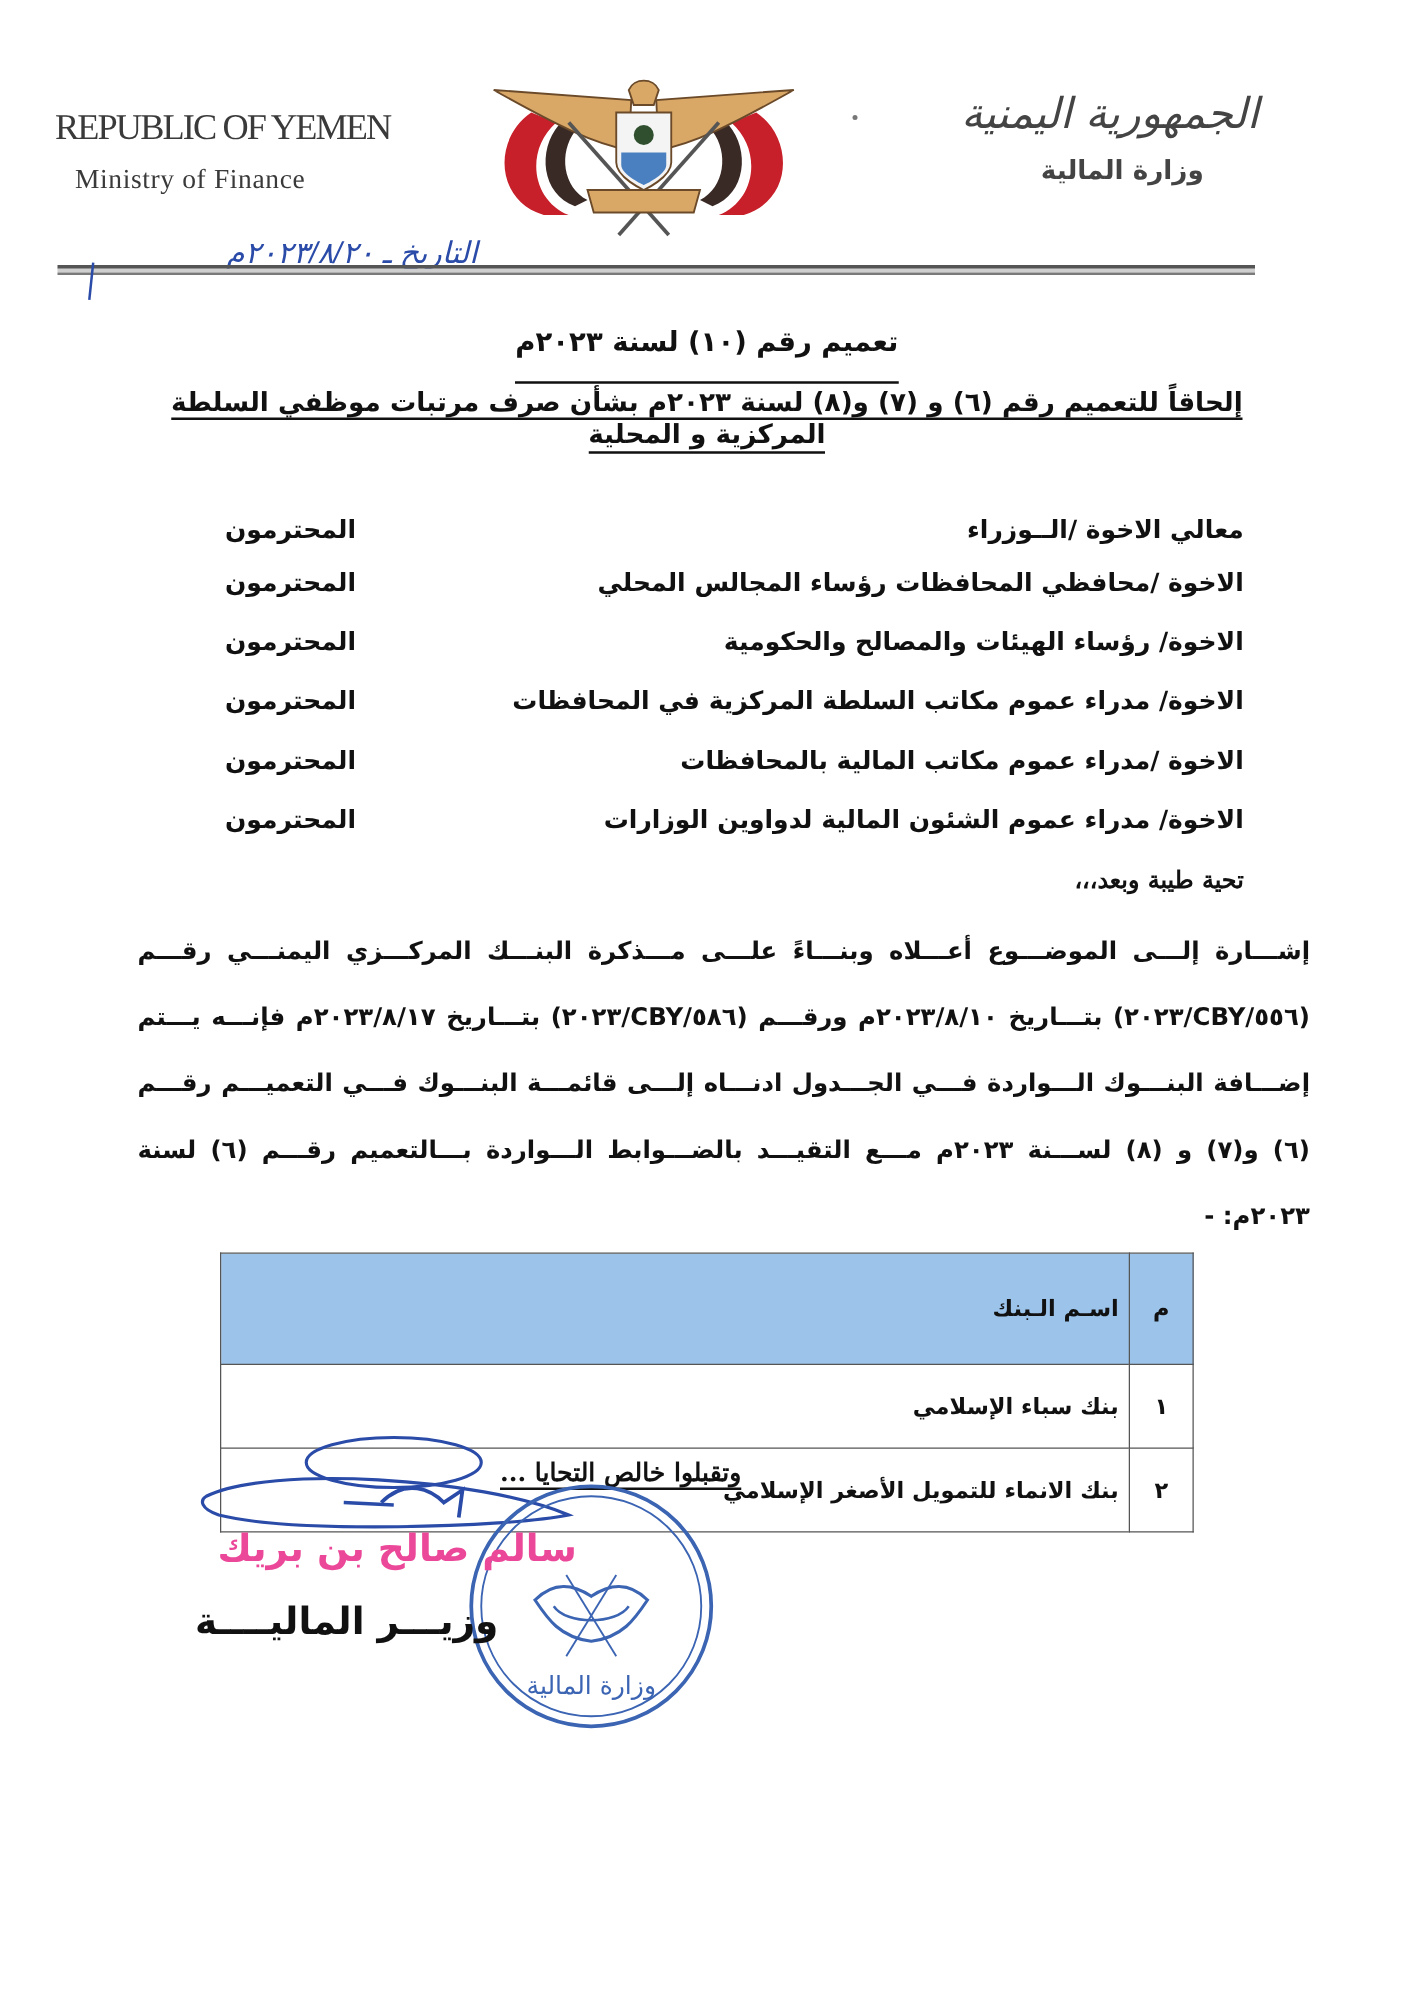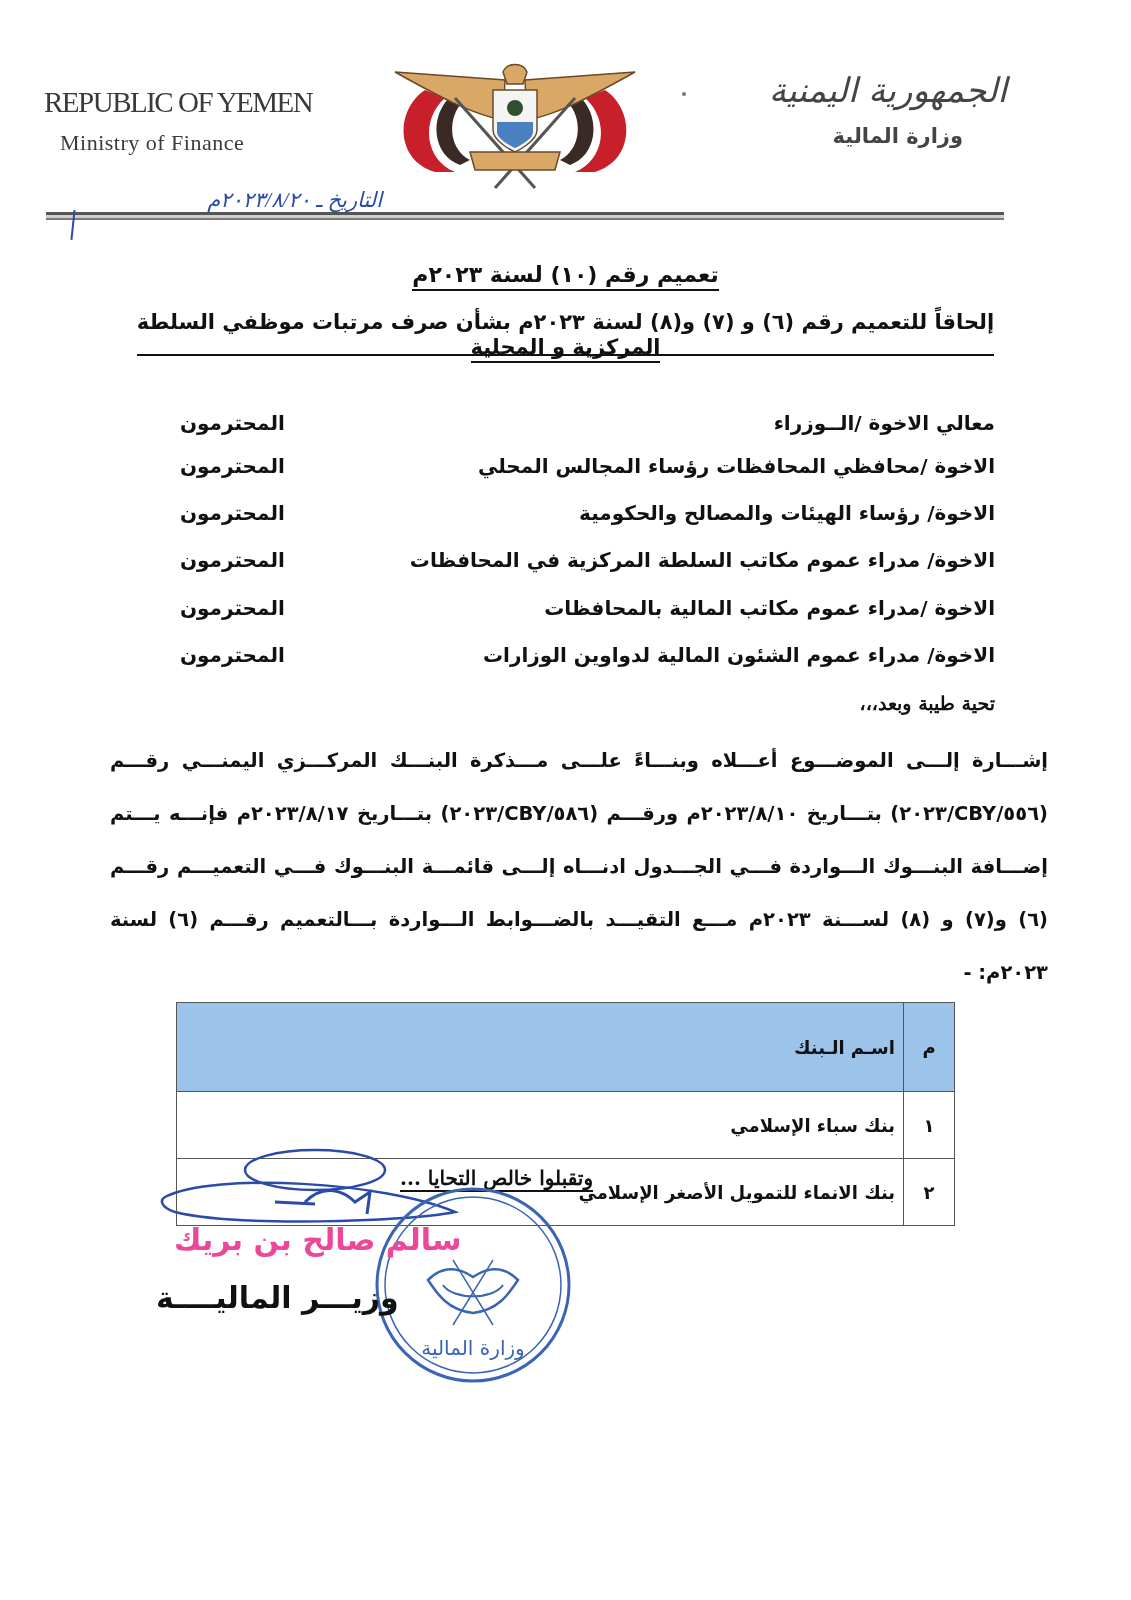--- a/index.html
+++ b/index.html
@@ -7,32 +7,32 @@
   .abs { position: absolute; }
 
   
   .en-title { left: 44px; top: 86px; font-family: "Liberation Serif", serif; font-size: 29px; letter-spacing: -1.5px; color: #3a3a3a; }
   .en-sub { left: 60px; top: 130px; font-family: "Liberation Serif", serif; font-size: 22px; letter-spacing: 0.5px; color: #3a3a3a; }
   .ar-title { right: 124px; top: 70px; font-family: "DejaVu Serif", serif; font-size: 34px; font-style: italic; color: #444; direction: rtl; }
   .ar-sub { right: 168px; top: 124px; font-family: "DejaVu Sans", sans-serif; font-weight: bold; font-size: 21px; color: #444; direction: rtl; letter-spacing: 1px; }
   .ar-dot { left: 682px; top: 92px; width: 4px; height: 4px; border-radius: 50%; background: #777; }
   .emblem { left: 385px; top: 60px; width: 260px; height: 130px; }
 
-  .date-line { left: 62px; top: 188px; font-family: Liberation Serif, serif; font-style: italic; font-size: 21px; color: #2a4ba8; direction: rtl; width: 320px; text-align: right; }
+  .date-line { left: 62px; top: 188px; font-family: Liberation Sans, sans-serif; font-style: italic; font-size: 24px; color: #2a4ba8; direction: rtl; width: 320px; text-align: right; }
   .rule-top { left: 46px; top: 212px; width: 958px; height: 3px; background: #555; }
   .rule-bot { left: 46px; top: 218px; width: 958px; height: 2px; background: #7a7a7a; }
   .rule-mid { left: 46px; top: 215px; width: 958px; height: 3px; background: #cfcfcf; }
   .date-stroke { left: 72px; top: 210px; width: 2px; height: 30px; background: #2a4ba8; transform: rotate(6deg); }
 
   
   .h-center { left: 0; width: 1131px; text-align: center; direction: rtl; font-weight: bold; color: #111; }
   .h1 { top: 262px; font-size: 22px; }
-  .h1 span { border-bottom: 2px solid #111; padding-bottom: 2px; }
+  .h1 span { border-bottom: 2px solid #111; padding-bottom: 18px; }
   .h2 { top: 310px; font-size: 21px; }
-  .h2 span { border-bottom: 2px solid #111; padding-bottom: 20px; }
+  .h2 span { border-bottom: 2px solid #111; padding-bottom: 0; }
   .h3 { top: 335px; font-size: 21px; }
   .h3 span { border-bottom: 2px solid #111; padding-bottom: 2px; }
 
   
   .addr-row { left: 180px; width: 815px; height: 40px; direction: rtl; display: flex; justify-content: space-between; align-items: center; font-weight: bold; font-size: 20px; color: #111; }
   .addr-row .honor { font-size: 20px; }
 
   .greeting { right: 136px; top: 692px; font-family: "DejaVu Serif", serif; font-weight: bold; font-size: 19px; direction: rtl; color: #111; }
 
   

